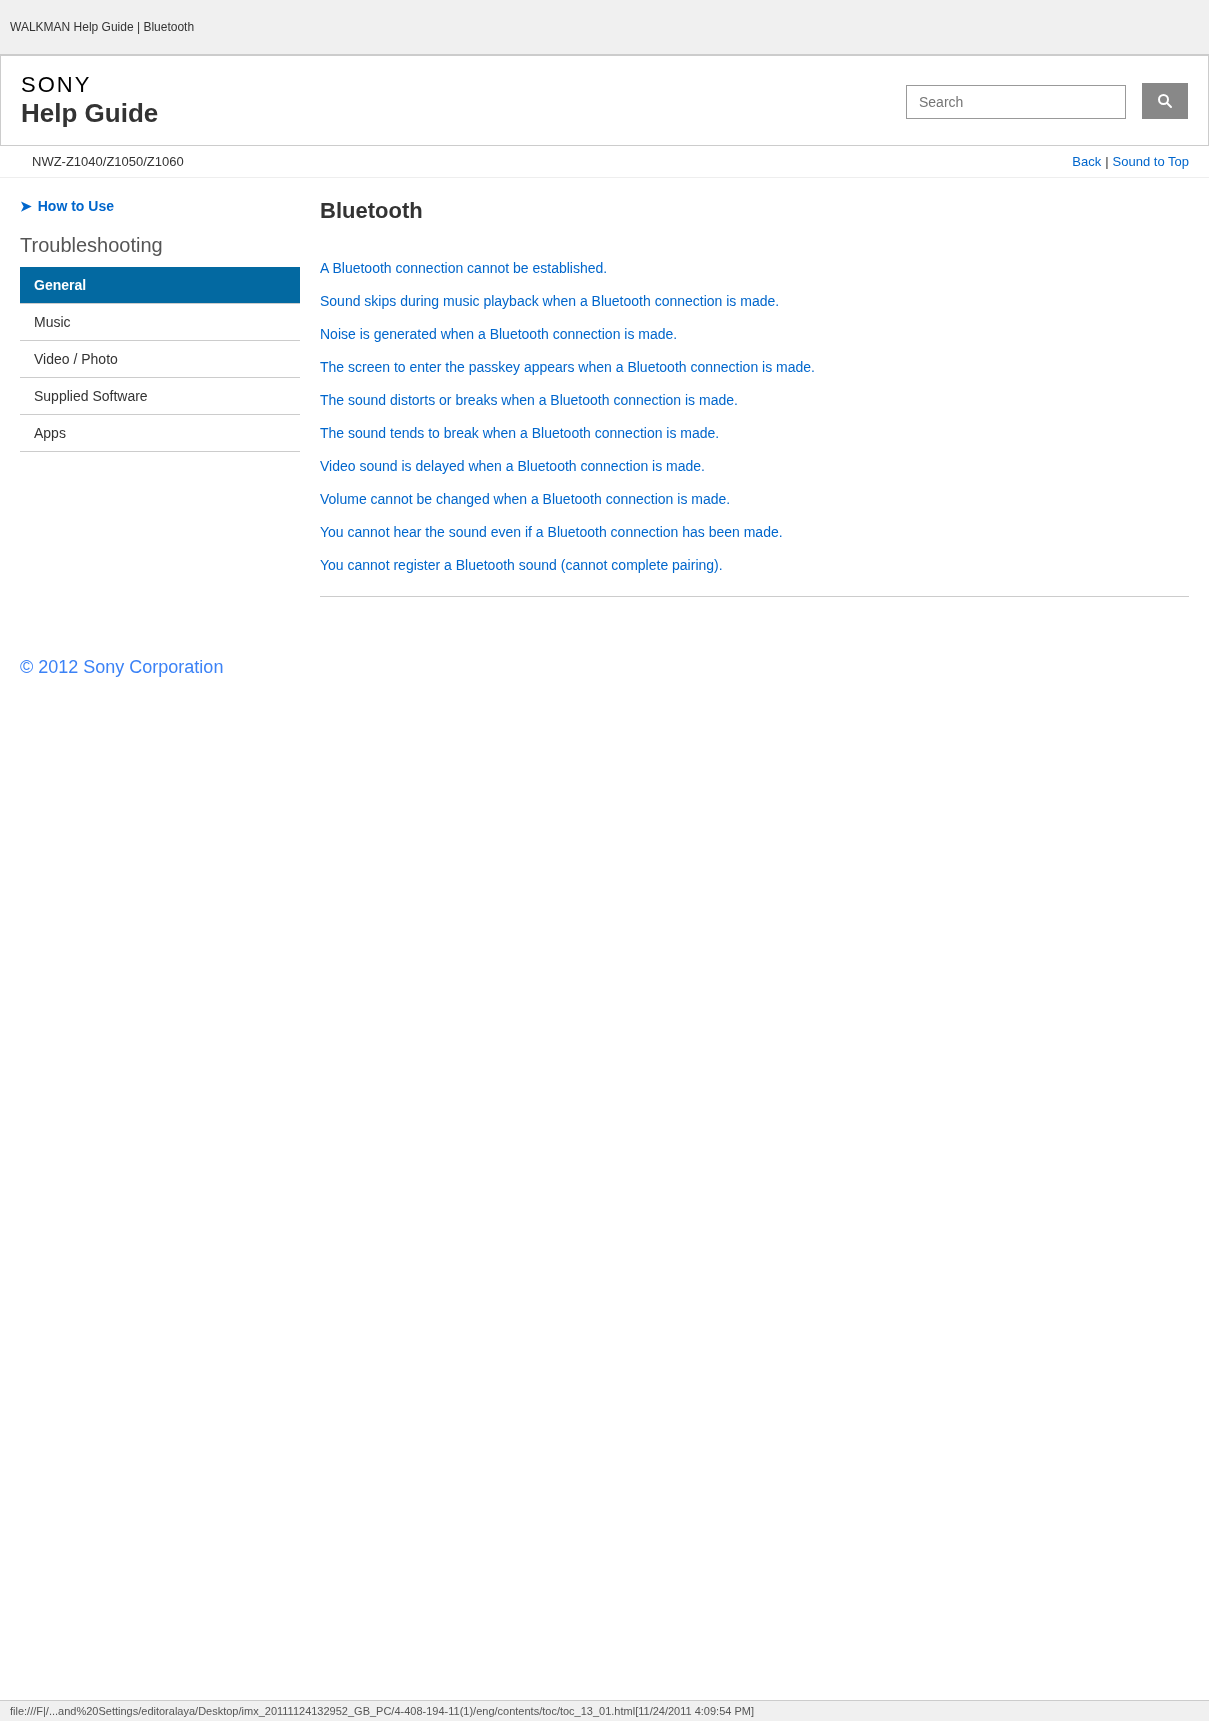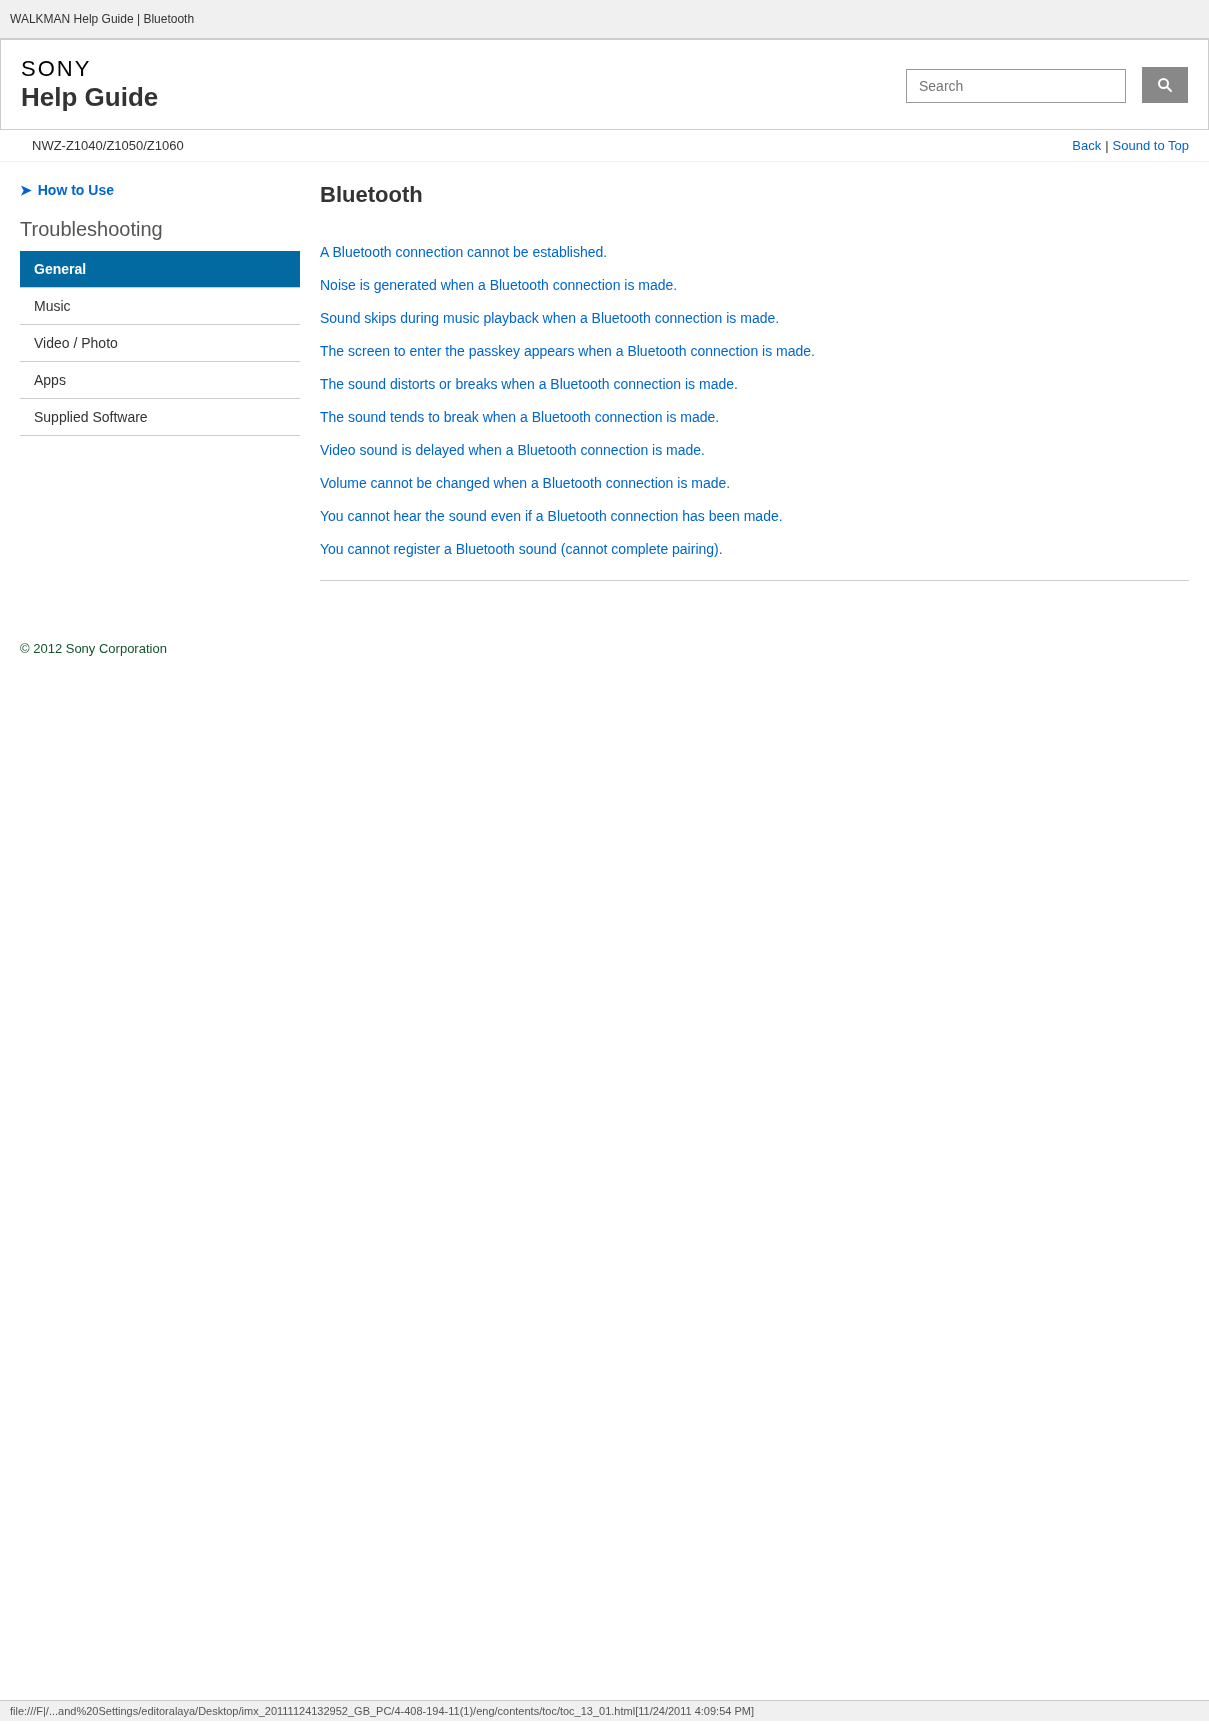--- a/index.html
+++ b/index.html
@@ -6,21 +6,21 @@
     * { margin: 0; padding: 0; box-sizing: border-box; }
     body {
       font-family: Arial, sans-serif;
       font-size: 14px;
       color: #333;
       background: #fff;
     }
     #browser-title-bar {
       background: #f0f0f0;
       border-bottom: 1px solid #ccc;
-      padding: 12px 10px;
+      padding: 20px 10px;
       font-size: 12px;
       color: #333;
     }
     #header {
       background: #fff;
       border: 1px solid #ccc;
       padding: 16px 20px;
       display: flex;
       align-items: center;
       justify-content: space-between;
@@ -153,22 +153,22 @@
       margin-bottom: 12px;
       line-height: 1.5;
     }
     .content-divider {
       border: none;
       border-top: 1px solid #ccc;
       margin: 20px 0;
     }
     #footer {
       padding: 20px 20px;
-      font-size: 13px;
-      color: #14532d;
+      font-size: 18px;
+      color: #3b82f6;
     }
     #browser-bottom-bar {
       background: #f0f0f0;
       border-top: 1px solid #ccc;
       padding: 4px 10px;
       font-size: 11px;
       color: #555;
       position: fixed;
       bottom: 12px;
       width: 100%;
@@ -222,35 +222,35 @@
 
       <div class="sidebar-nav-item inactive">
         <span>Music</span>
       </div>
 
       <div class="sidebar-nav-item inactive">
         <span>Video / Photo</span>
       </div>
 
       <div class="sidebar-nav-item inactive">
+        <span>Supplied Software</span>
+      </div>
+
+      <div class="sidebar-nav-item inactive">
         <span>Apps</span>
-      </div>
-
-      <div class="sidebar-nav-item inactive">
-        <span>Supplied Software</span>
       </div>
     </div>
   </div>
 
   <div id="content">
     <h1>Bluetooth</h1>
 
     <a href="#" class="content-link">A Bluetooth connection cannot be established.</a>
+    <a href="#" class="content-link">Sound skips during music playback when a Bluetooth connection is made.</a>
     <a href="#" class="content-link">Noise is generated when a Bluetooth connection is made.</a>
-    <a href="#" class="content-link">Sound skips during music playback when a Bluetooth connection is made.</a>
     <a href="#" class="content-link">The screen to enter the passkey appears when a Bluetooth connection is made.</a>
     <a href="#" class="content-link">The sound distorts or breaks when a Bluetooth connection is made.</a>
     <a href="#" class="content-link">The sound tends to break when a Bluetooth connection is made.</a>
     <a href="#" class="content-link">Video sound is delayed when a Bluetooth connection is made.</a>
     <a href="#" class="content-link">Volume cannot be changed when a Bluetooth connection is made.</a>
     <a href="#" class="content-link">You cannot hear the sound even if a Bluetooth connection has been made.</a>
     <a href="#" class="content-link">You cannot register a Bluetooth sound (cannot complete pairing).</a>
 
     <hr class="content-divider">
   </div>

